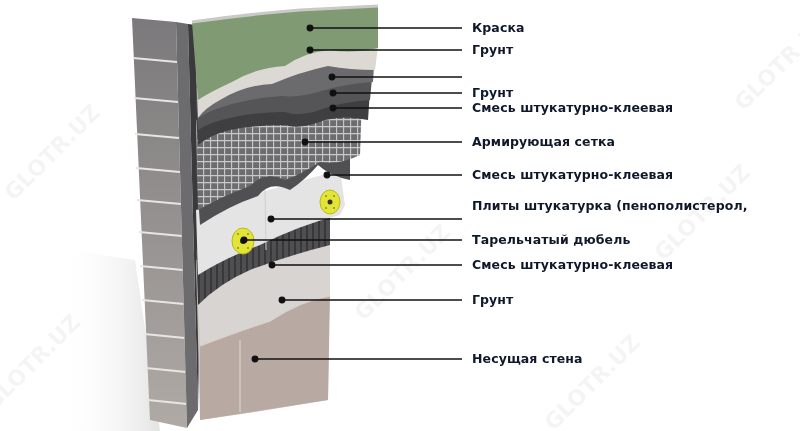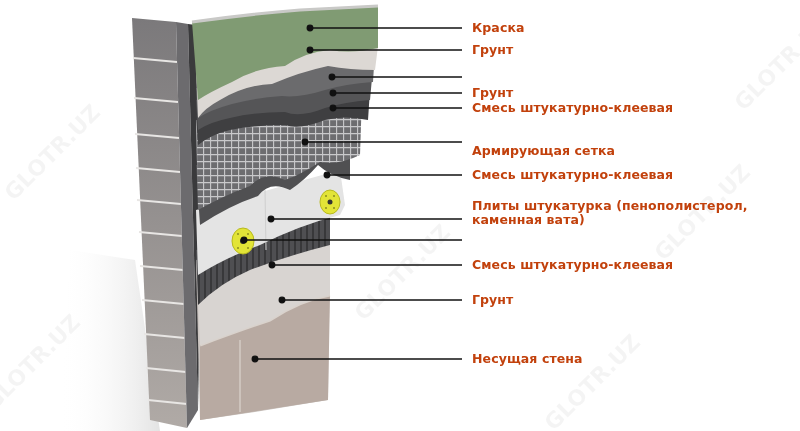--- a/index.html
+++ b/index.html
@@ -1,18 +1,18 @@
 <!DOCTYPE html>
 <html><head>
 <meta charset="utf-8">
 <style>
   html, body { margin:0; padding:0; }
   body { width:800px; height:431px; background:#ffffff; position:relative; overflow:hidden; font-family:"DejaVu Sans", sans-serif; }
   .stage { position:absolute; left:0; top:0; width:800px; height:431px; }
-  .label { position:absolute; left:472px; font-size:12.5px; font-weight:bold; color:#c2410c; line-height:13px; white-space:nowrap; letter-spacing:0.1px; }
+  .label { position:absolute; left:472px; font-size:12.5px; font-weight:bold; color:#0f172a; line-height:13px; white-space:nowrap; letter-spacing:0.1px; }
   .wm { position:absolute; font-size:22px; font-weight:bold; color:rgba(0,0,0,0.045); transform:rotate(-45deg); white-space:nowrap; }
 </style>
 </head>
 <body>
 
 <div class="stage">
 
   <div class="wm" style="left:-10px;top:140px;">GLOTR.UZ</div>
   <div class="wm" style="left:-30px;top:350px;">GLOTR.UZ</div>
   <div class="wm" style="left:340px;top:260px;">GLOTR.UZ</div>
@@ -131,20 +131,20 @@
         <circle cx="282" cy="300" r="2.8"></circle>
       <line x1="255" y1="359" x2="462" y2="359"></line>
         <circle cx="255" cy="359" r="2.8"></circle>
     </g>
   </svg>
 
   <div class="label" style="top:21px;">Краска</div>
   <div class="label" style="top:43px;">Грунт</div>
   <div class="label" style="top:86px;">Грунт</div>
   <div class="label" style="top:101px;">Смесь штукатурно-клеевая</div>
-  <div class="label" style="top:144px;">Армирующая сетка</div>
+  <div class="label" style="top:135px;">Армирующая сетка</div>
   <div class="label" style="top:168px;">Смесь штукатурно-клеевая</div>
   <div class="label" style="top:199px;">Плиты штукатурка (пенополистерол,</div>
-  <div class="label" style="top:213px;">каменная вата)</div>
+  <div class="label" style="top:233px;">Тарельчатый дюбель</div>
   <div class="label" style="top:258px;">Смесь штукатурно-клеевая</div>
   <div class="label" style="top:293px;">Грунт</div>
   <div class="label" style="top:352px;">Несущая стена</div>
 </div>
 
 </body></html>

